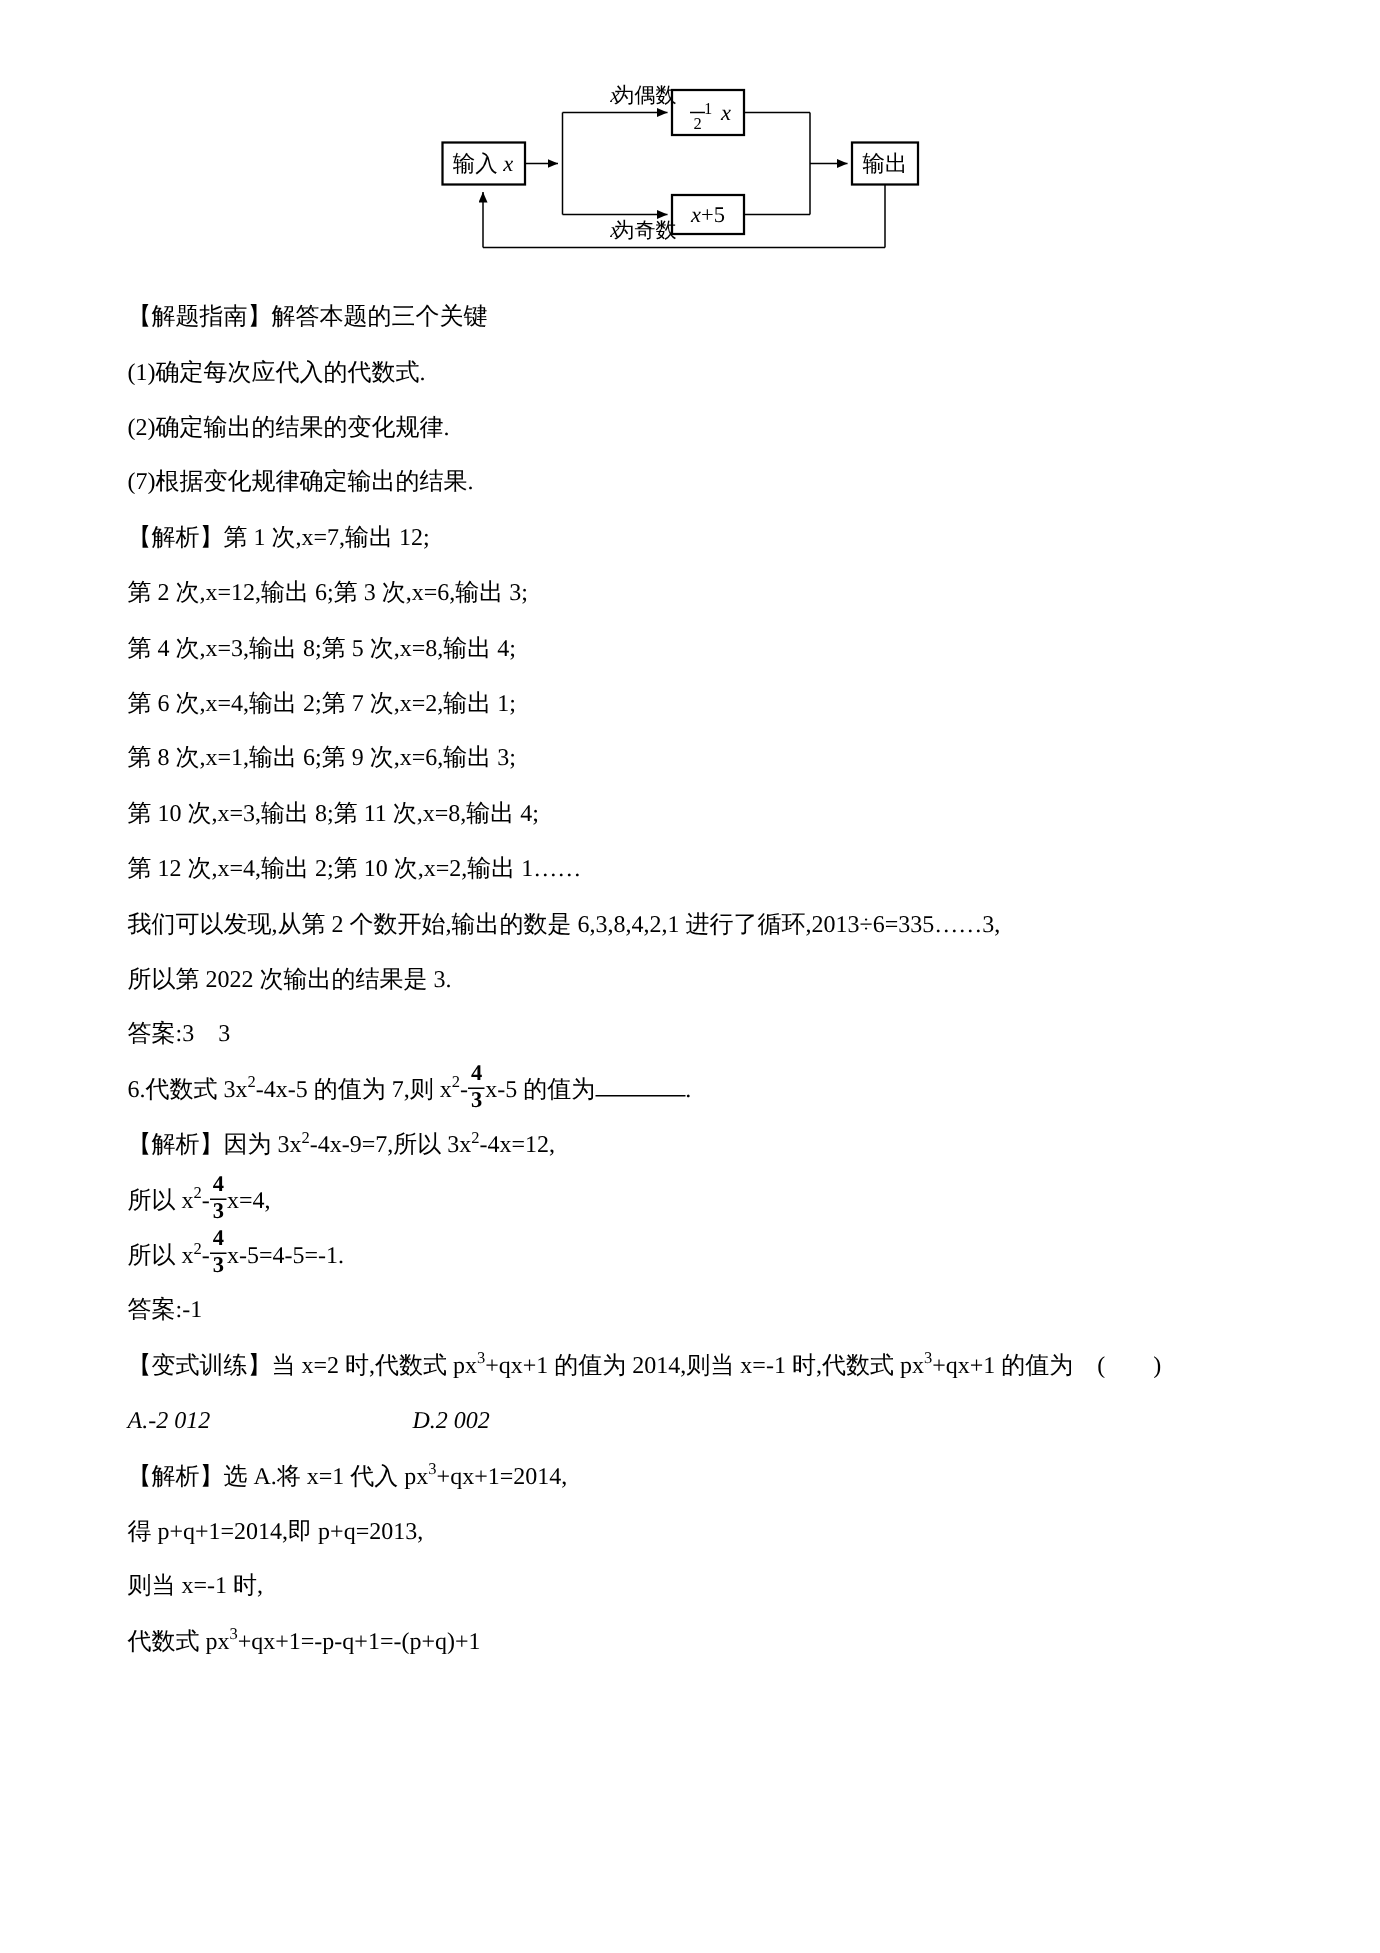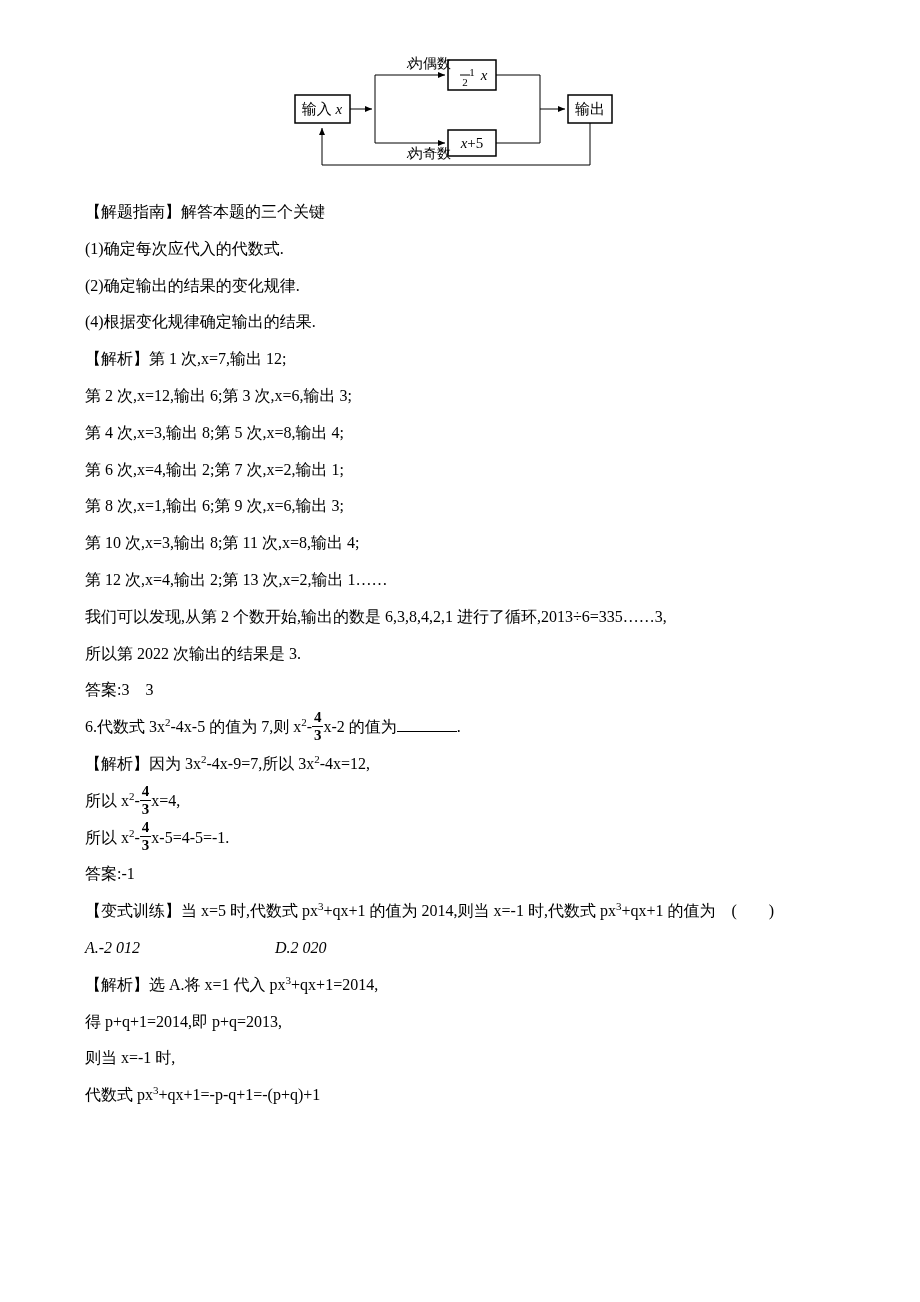--- a/index.html
+++ b/index.html
@@ -122,45 +122,45 @@
 
   <line x1="300" y1="73" x2="300" y2="115" stroke="#000" stroke-width="1"></line>
   <line x1="300" y1="115" x2="32" y2="115" stroke="#000" stroke-width="1"></line>
   <line x1="32" y1="115" x2="32" y2="78" stroke="#000" stroke-width="1" marker-end="url(#arrow)"></line>
 </svg>
 </div>
 
 <p>【解题指南】解答本题的三个关键</p>
 <p>(1)确定每次应代入的代数式.</p>
 <p>(2)确定输出的结果的变化规律.</p>
-<p>(4)根据变化规律确定输出的结果.</p>
+<p>(7)根据变化规律确定输出的结果.</p>
 <p>【解析】第 1 次,x=7,输出 12;</p>
 <p>第 2 次,x=12,输出 6;第 3 次,x=6,输出 3;</p>
 <p>第 4 次,x=3,输出 8;第 5 次,x=8,输出 4;</p>
 <p>第 6 次,x=4,输出 2;第 7 次,x=2,输出 1;</p>
 <p>第 8 次,x=1,输出 6;第 9 次,x=6,输出 3;</p>
 <p>第 10 次,x=3,输出 8;第 11 次,x=8,输出 4;</p>
-<p>第 12 次,x=4,输出 2;第 13 次,x=2,输出 1……</p>
+<p>第 12 次,x=4,输出 2;第 10 次,x=2,输出 1……</p>
 <p>我们可以发现,从第 2 个数开始,输出的数是 6,3,8,4,2,1 进行了循环,2013÷6=335……3,</p>
 <p>所以第 2022 次输出的结果是 3.</p>
 <p>答案:3　3</p>
 
-<p><span>6.代数式 3x</span><sup>2</sup><span>-4x-5 的值为 7,则 x</span><sup>2</sup>-<span class="frac"><span class="num">4</span><span class="den">3</span></span><span>x-2 的值为</span><span class="blank"></span><span>.</span></p>
+<p><span>6.代数式 3x</span><sup>2</sup><span>-4x-5 的值为 7,则 x</span><sup>2</sup>-<span class="frac"><span class="num">4</span><span class="den">3</span></span><span>x-5 的值为</span><span class="blank"></span><span>.</span></p>
 
 <p><span>【解析】因为 3x</span><sup>2</sup><span>-4x-9=7,所以 3x</span><sup>2</sup><span>-4x=12,</span></p>
 
 <p><span>所以 x</span><sup>2</sup>-<span class="frac"><span class="num">4</span><span class="den">3</span></span><span>x=4,</span></p>
 
 <p><span>所以 x</span><sup>2</sup>-<span class="frac"><span class="num">4</span><span class="den">3</span></span><span>x-5=4-5=-1.</span></p>
 
 <p>答案:-1</p>
 
-<p class="q-row"><span>【变式训练】当 x=5 时,代数式 px</span><sup>3</sup><span>+qx+1 的值为 2014,则当 x=-1 时,代数式 px</span><sup>3</sup><span>+qx+1 的值为　(　　)</span></p>
+<p class="q-row"><span>【变式训练】当 x=2 时,代数式 px</span><sup>3</sup><span>+qx+1 的值为 2014,则当 x=-1 时,代数式 px</span><sup>3</sup><span>+qx+1 的值为　(　　)</span></p>
 
 <p class="options">
   <span class="opt-a">A.-2 012</span>
-  <span class="opt-d">D.2 020</span>
+  <span class="opt-d">D.2 002</span>
 </p>
 
 <p><span>【解析】选 A.将 x=1 代入 px</span><sup>3</sup><span>+qx+1=2014,</span></p>
 <p>得 p+q+1=2014,即 p+q=2013,</p>
 <p>则当 x=-1 时,</p>
 <p><span>代数式 px</span><sup>3</sup><span>+qx+1=-p-q+1=-(p+q)+1</span></p>
 
 </body></html>

